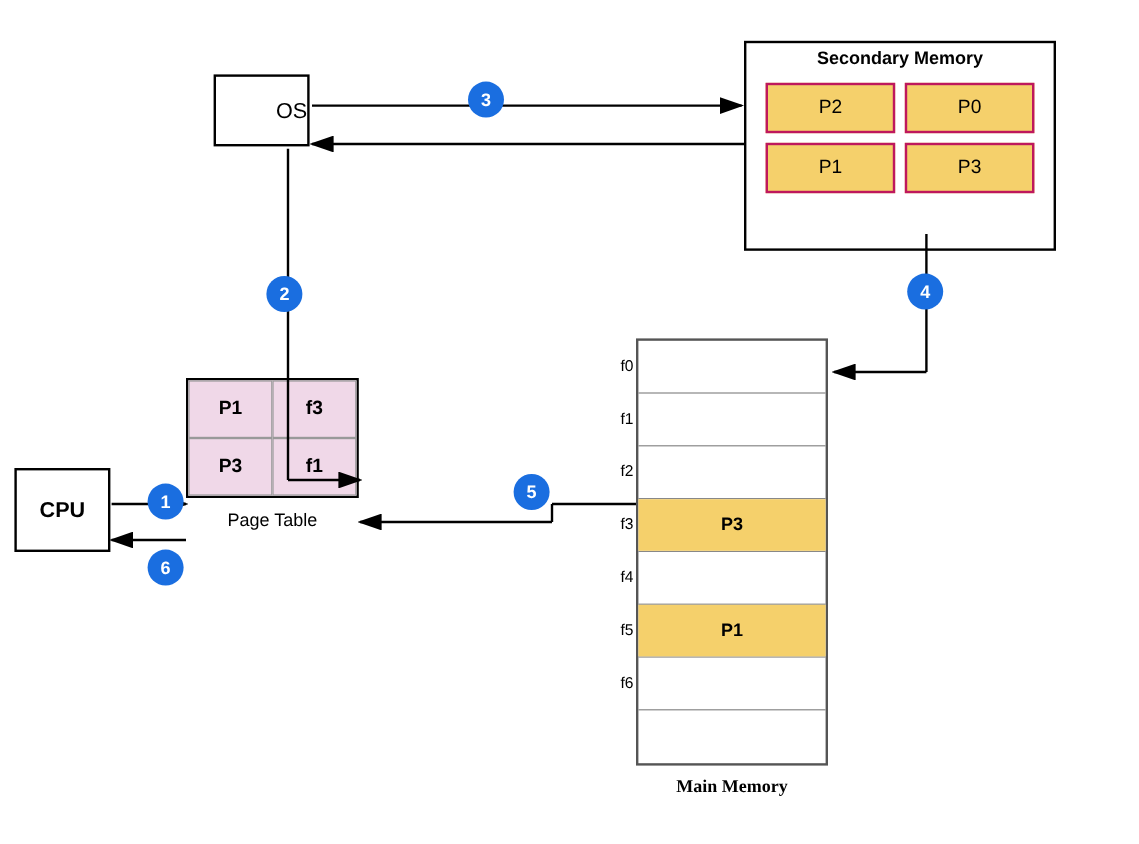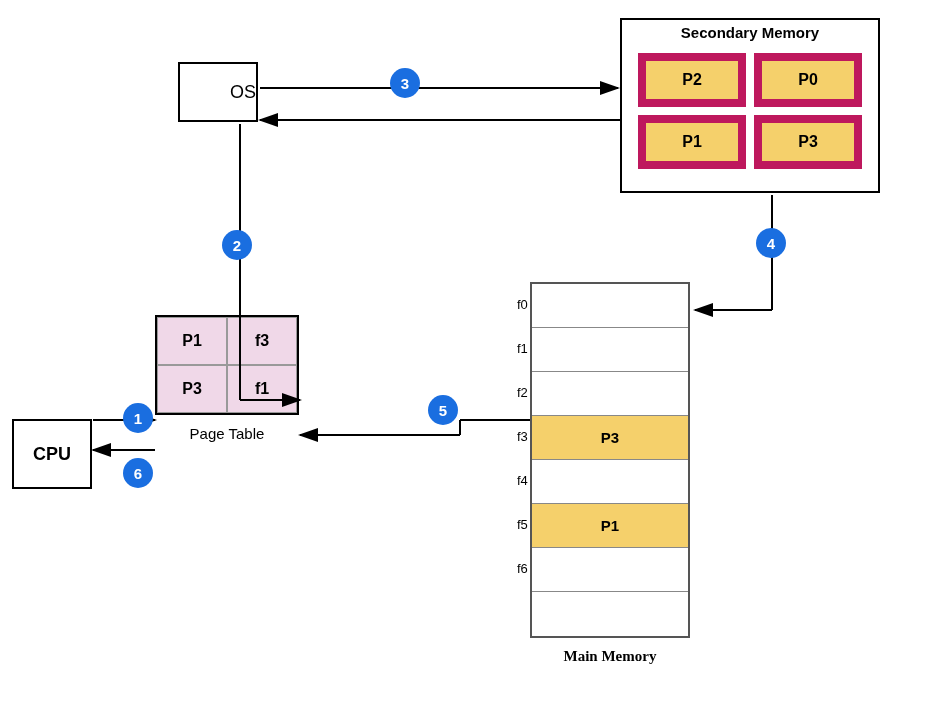--- a/index.html
+++ b/index.html
@@ -14,43 +14,43 @@
 
     .diagram-container {
       position: relative;
       width: 949px;
       height: 703px;
     }
 
     
     .secondary-memory-box {
       position: absolute;
-      top: 18px;
+      top: 34px;
       left: 620px;
       width: 260px;
       height: 175px;
       border: 2px solid #000;
       background: #fff;
     }
     .secondary-memory-title {
       font-weight: bold;
       font-size: 15px;
       text-align: center;
       padding: 4px 0 6px 0;
     }
     .secondary-memory-grid {
       display: grid;
       grid-template-columns: 1fr 1fr;
       gap: 8px;
       padding: 6px 16px 10px 16px;
     }
     .sm-cell {
       background: #f5d06b;
-      border: 8px solid #be185d;
-      font-weight: bold;
+      border: 2px solid #be185d;
+      font-weight: normal;
       font-size: 16px;
       text-align: center;
       padding: 10px 0;
       min-width: 70px;
     }
 
     
     .os-box {
       position: absolute;
       top: 62px;
@@ -73,21 +73,20 @@
       left: 12px;
       width: 80px;
       height: 70px;
       border: 2px solid #000;
       background: #fff;
       display: flex;
       align-items: center;
       justify-content: center;
       font-size: 18px;
       font-weight: bold;
-      margin-top: 29px;
     }
 
     
     .page-table-container {
       position: absolute;
       top: 315px;
       left: 155px;
       display: flex;
       flex-direction: column;
       align-items: center;

